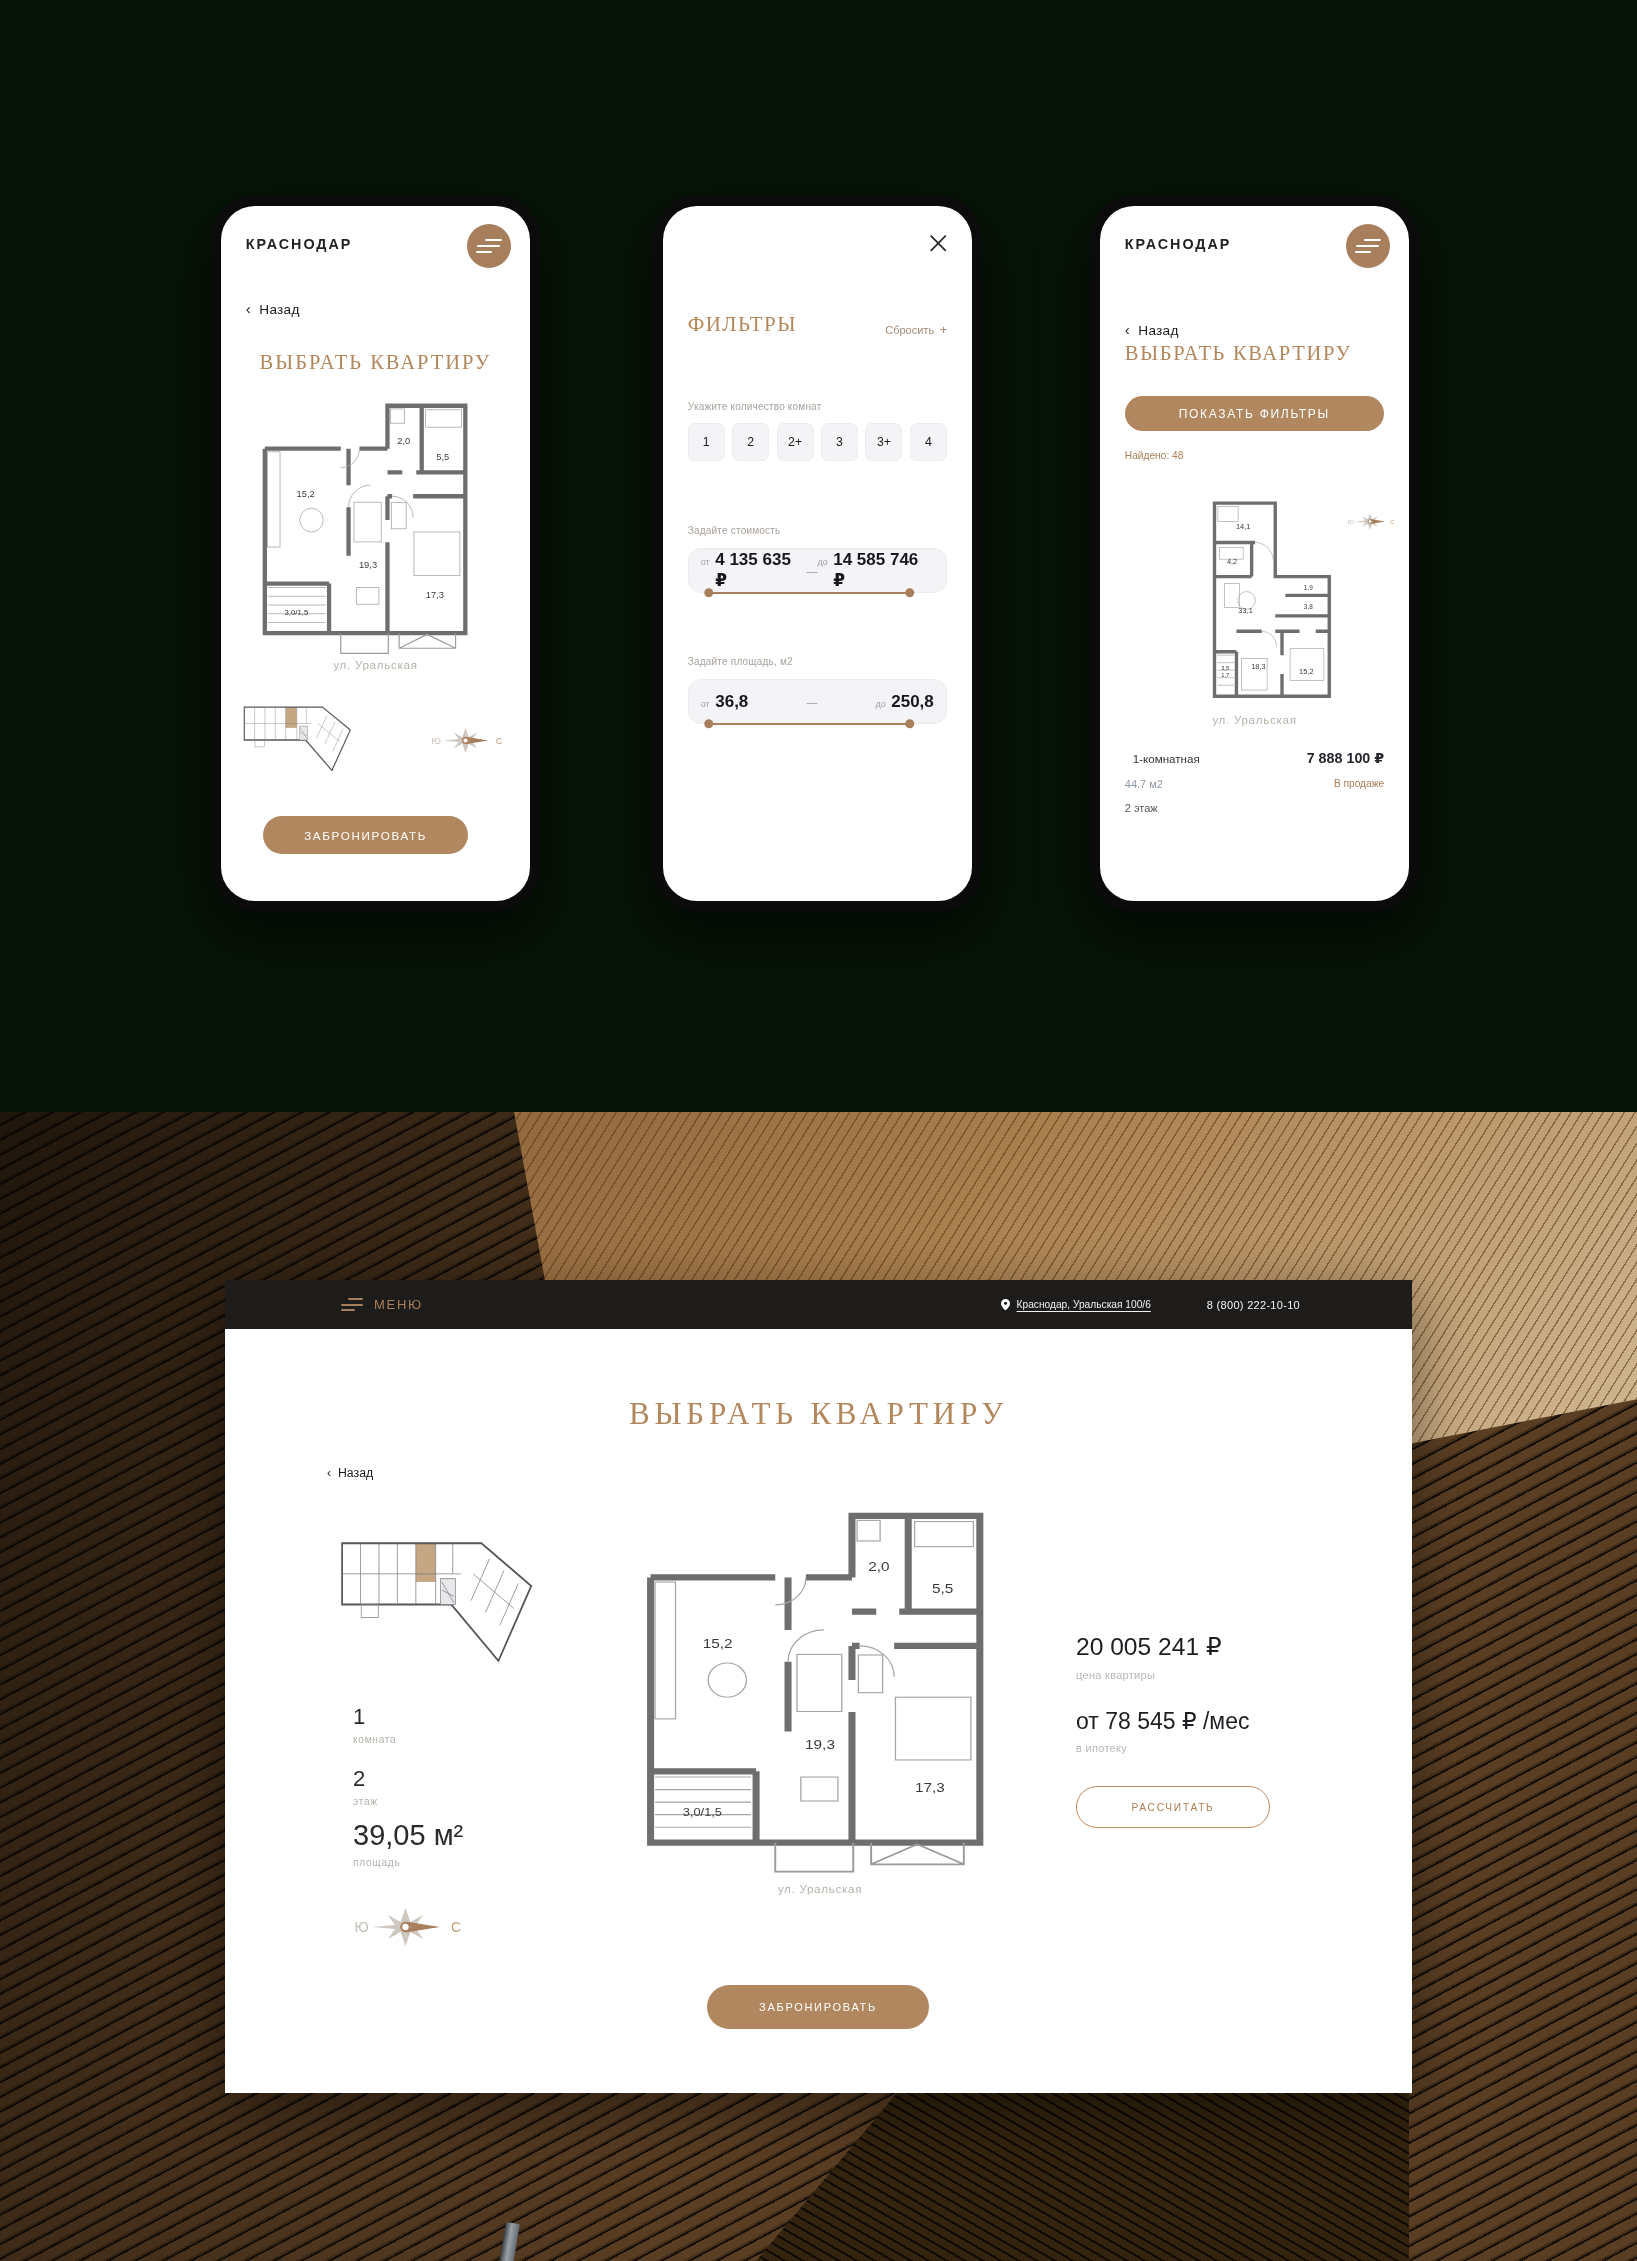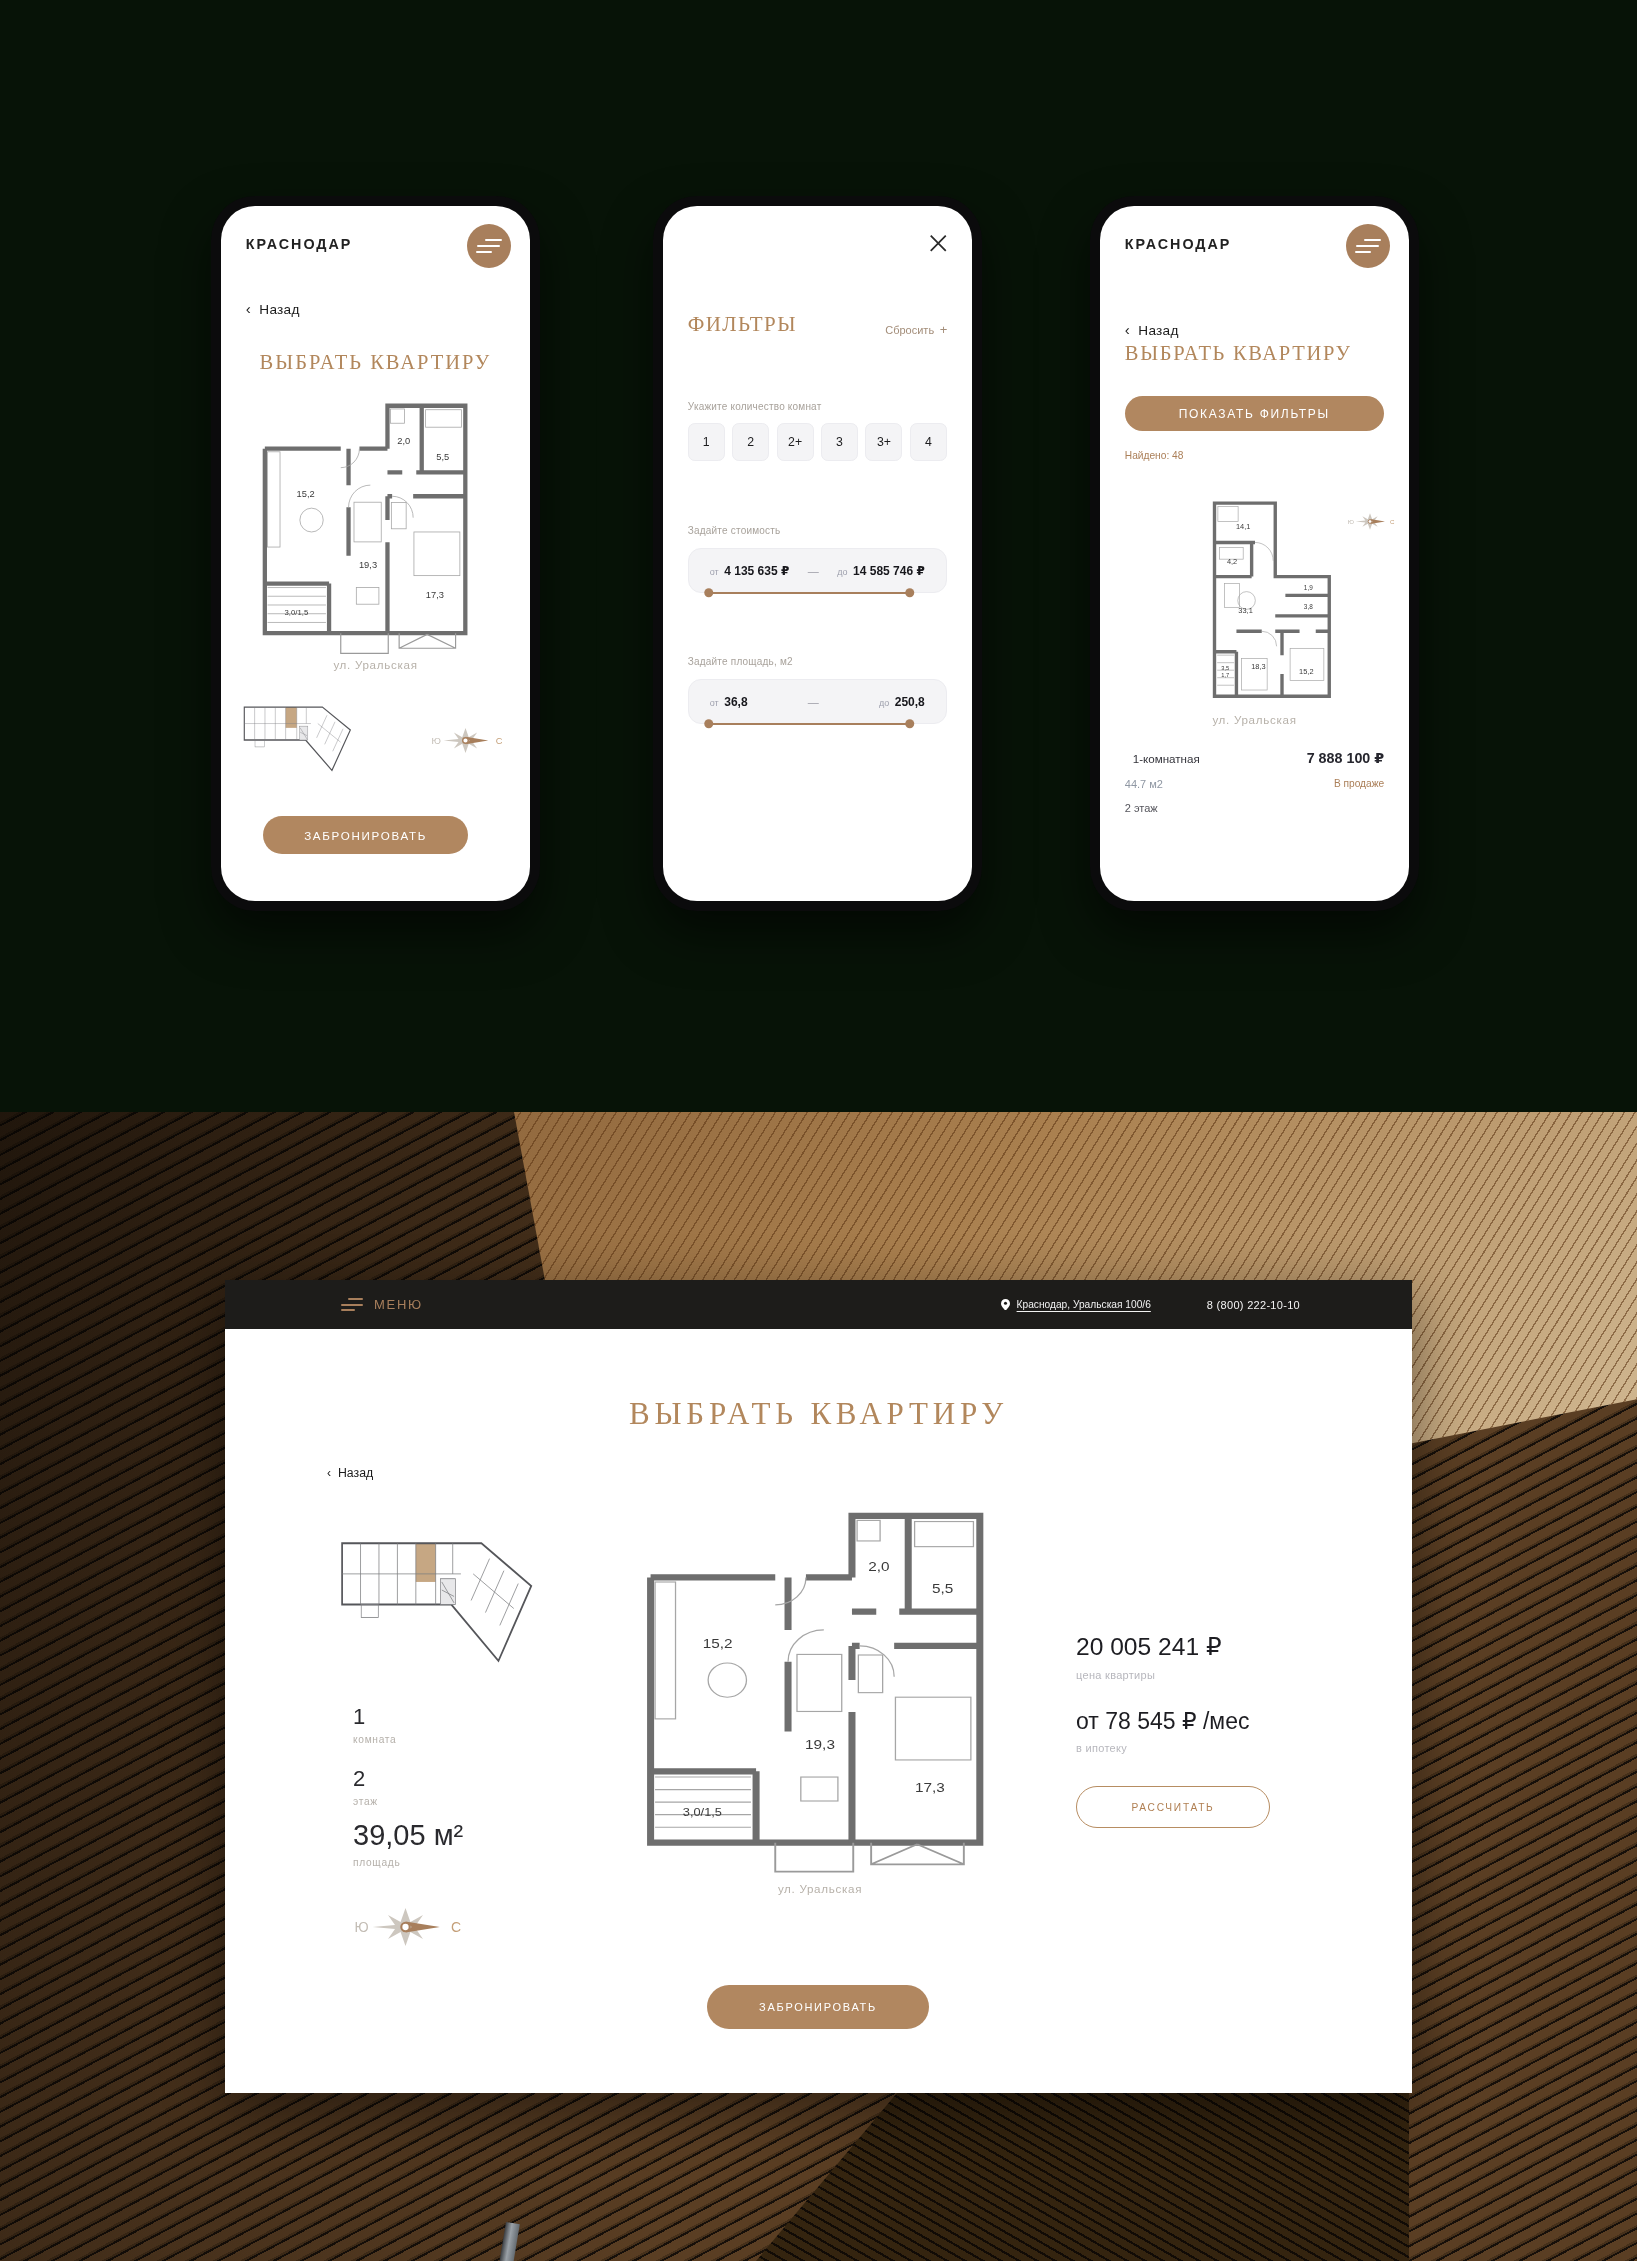--- a/index.html
+++ b/index.html
@@ -44,24 +44,24 @@
   .x-close{position:absolute;right:23px;top:27px;width:20.5px;height:20.5px;cursor:pointer;}
   .f-title{position:absolute;left:24.6px;top:106px;font-size:21px;letter-spacing:1.4px;}
   .f-reset{position:absolute;right:24.6px;top:116px;font-size:11px;color:#a38d79;cursor:pointer;}
   .f-reset .plus{font-size:13px;margin-left:5.5px;}
   .f-label{position:absolute;left:24.6px;font-size:10px;color:#a8a29b;letter-spacing:0.2px;}
   .rooms-row{position:absolute;left:24.6px;top:217px;width:259px;display:flex;gap:7.5px;}
   .room-btn{width:37px;height:38px;border-radius:6.8px;background:#f4f4f6;border:0.7px solid #ececf0;
             font-size:12.3px;color:#1d1d1f;font-family:inherit;cursor:pointer;}
   .range-wrap{position:absolute;left:24.6px;width:259px;height:45px;}
   .range-field{width:100%;height:100%;background:#f4f4f6;border:0.7px solid #ececf0;border-radius:13px;
-               box-sizing:border-box;display:flex;align-items:center;justify-content:space-between;padding:0 21px;}
+               box-sizing:border-box;display:flex;align-items:center;justify-content:space-between;padding:0 12px;}
   .rf-group{display:flex;align-items:baseline;gap:5.5px;}
   .rf-pre{font-size:9px;color:#9ea0ad;}
-  .rf-val{font-size:12px;font-weight:bold;color:#17171c;}
+  .rf-val{font-size:17px;font-weight:bold;color:#17171c;}
   .rf-dash{color:#9a9aa5;font-size:11px;}
   .slider{position:absolute;left:21px;width:201px;top:44px;height:2.7px;}
   .slider .track{position:absolute;left:0;right:0;top:0;height:2px;background:#a87f5c;}
   .slider .dot{position:absolute;top:0.7px;width:9.5px;height:9.5px;border-radius:50%;background:#a87f5c;transform:translate(-50%,-50%);}
   .slider .d-min{left:0;} .slider .d-max{left:100%;}
   
   .p3-title{position:absolute;left:24.6px;top:136px;font-size:20.5px;letter-spacing:1.7px;}
   .found{position:absolute;left:24.6px;top:244px;font-size:10.2px;color:#ab7f58;}
   .lst{position:absolute;font-size:11px;}
   

